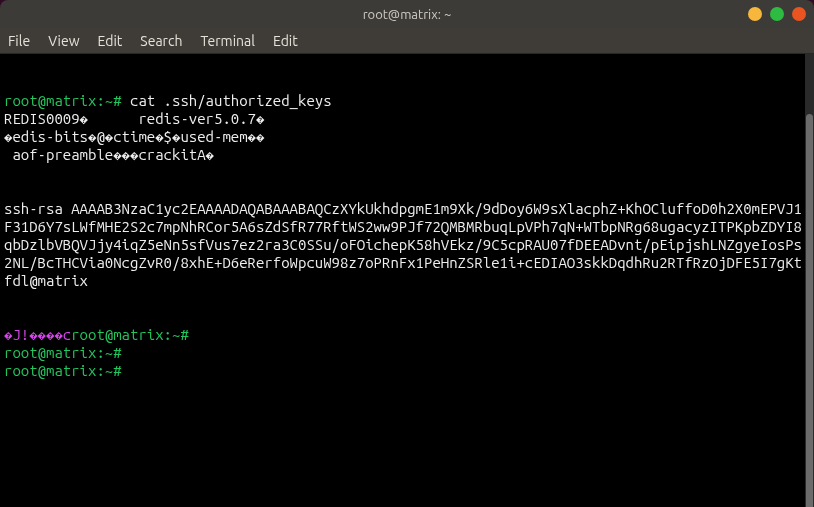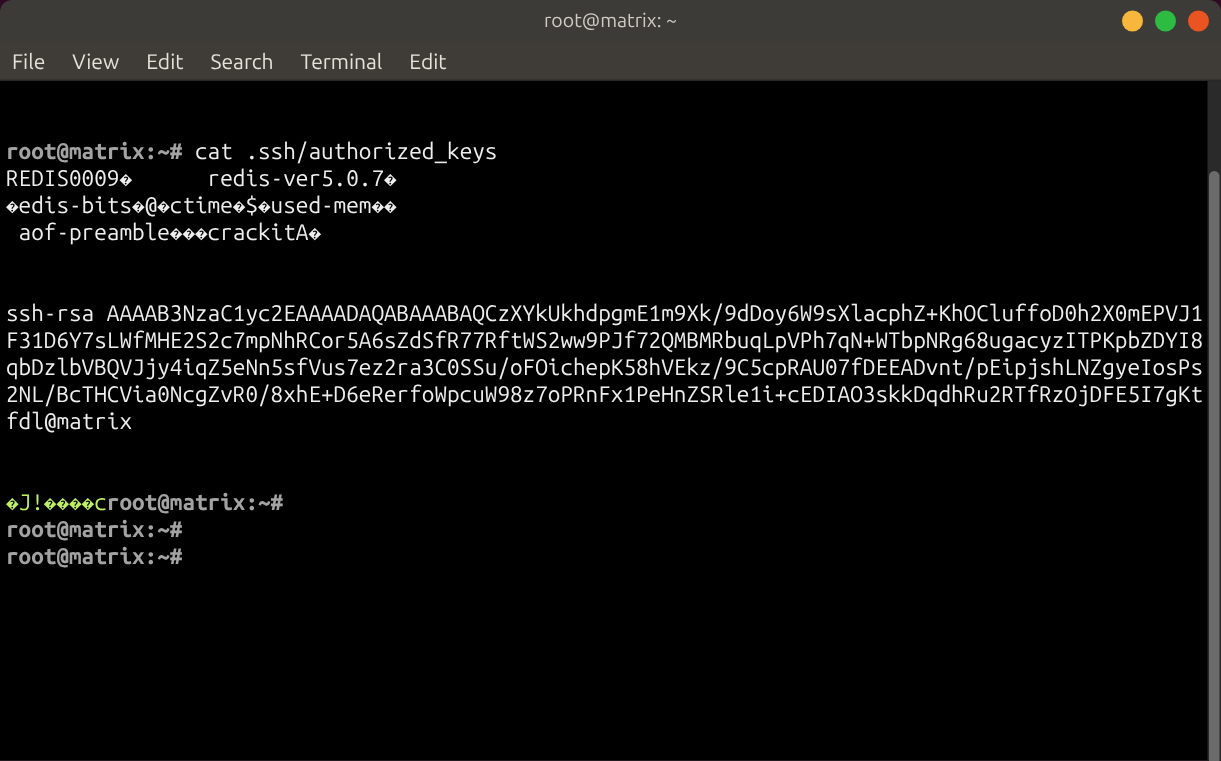--- a/index.html
+++ b/index.html
@@ -82,29 +82,28 @@
       width: 9px;
     }
     .terminal-body::-webkit-scrollbar-track {
       background: #2b2b2b;
     }
     .terminal-body::-webkit-scrollbar-thumb {
       background: #6d6d6d;
       border-radius: 4px;
     }
     .prompt {
-      color: #a3a3a3;
-      font-weight: bold;
+      color: #22c55e;
     }
     .line {
       white-space: pre-wrap;
       word-break: break-all;
     }
     .garbage {
-      color: #bef264;
+      color: #d946ef;
     }
     .scrollbar-fake {
       position: absolute;
       right: 0;
       top: 54px;
       width: 9px;
       height: 453px;
       background: #2a2a2a;
     }
     .scrollbar-thumb {

